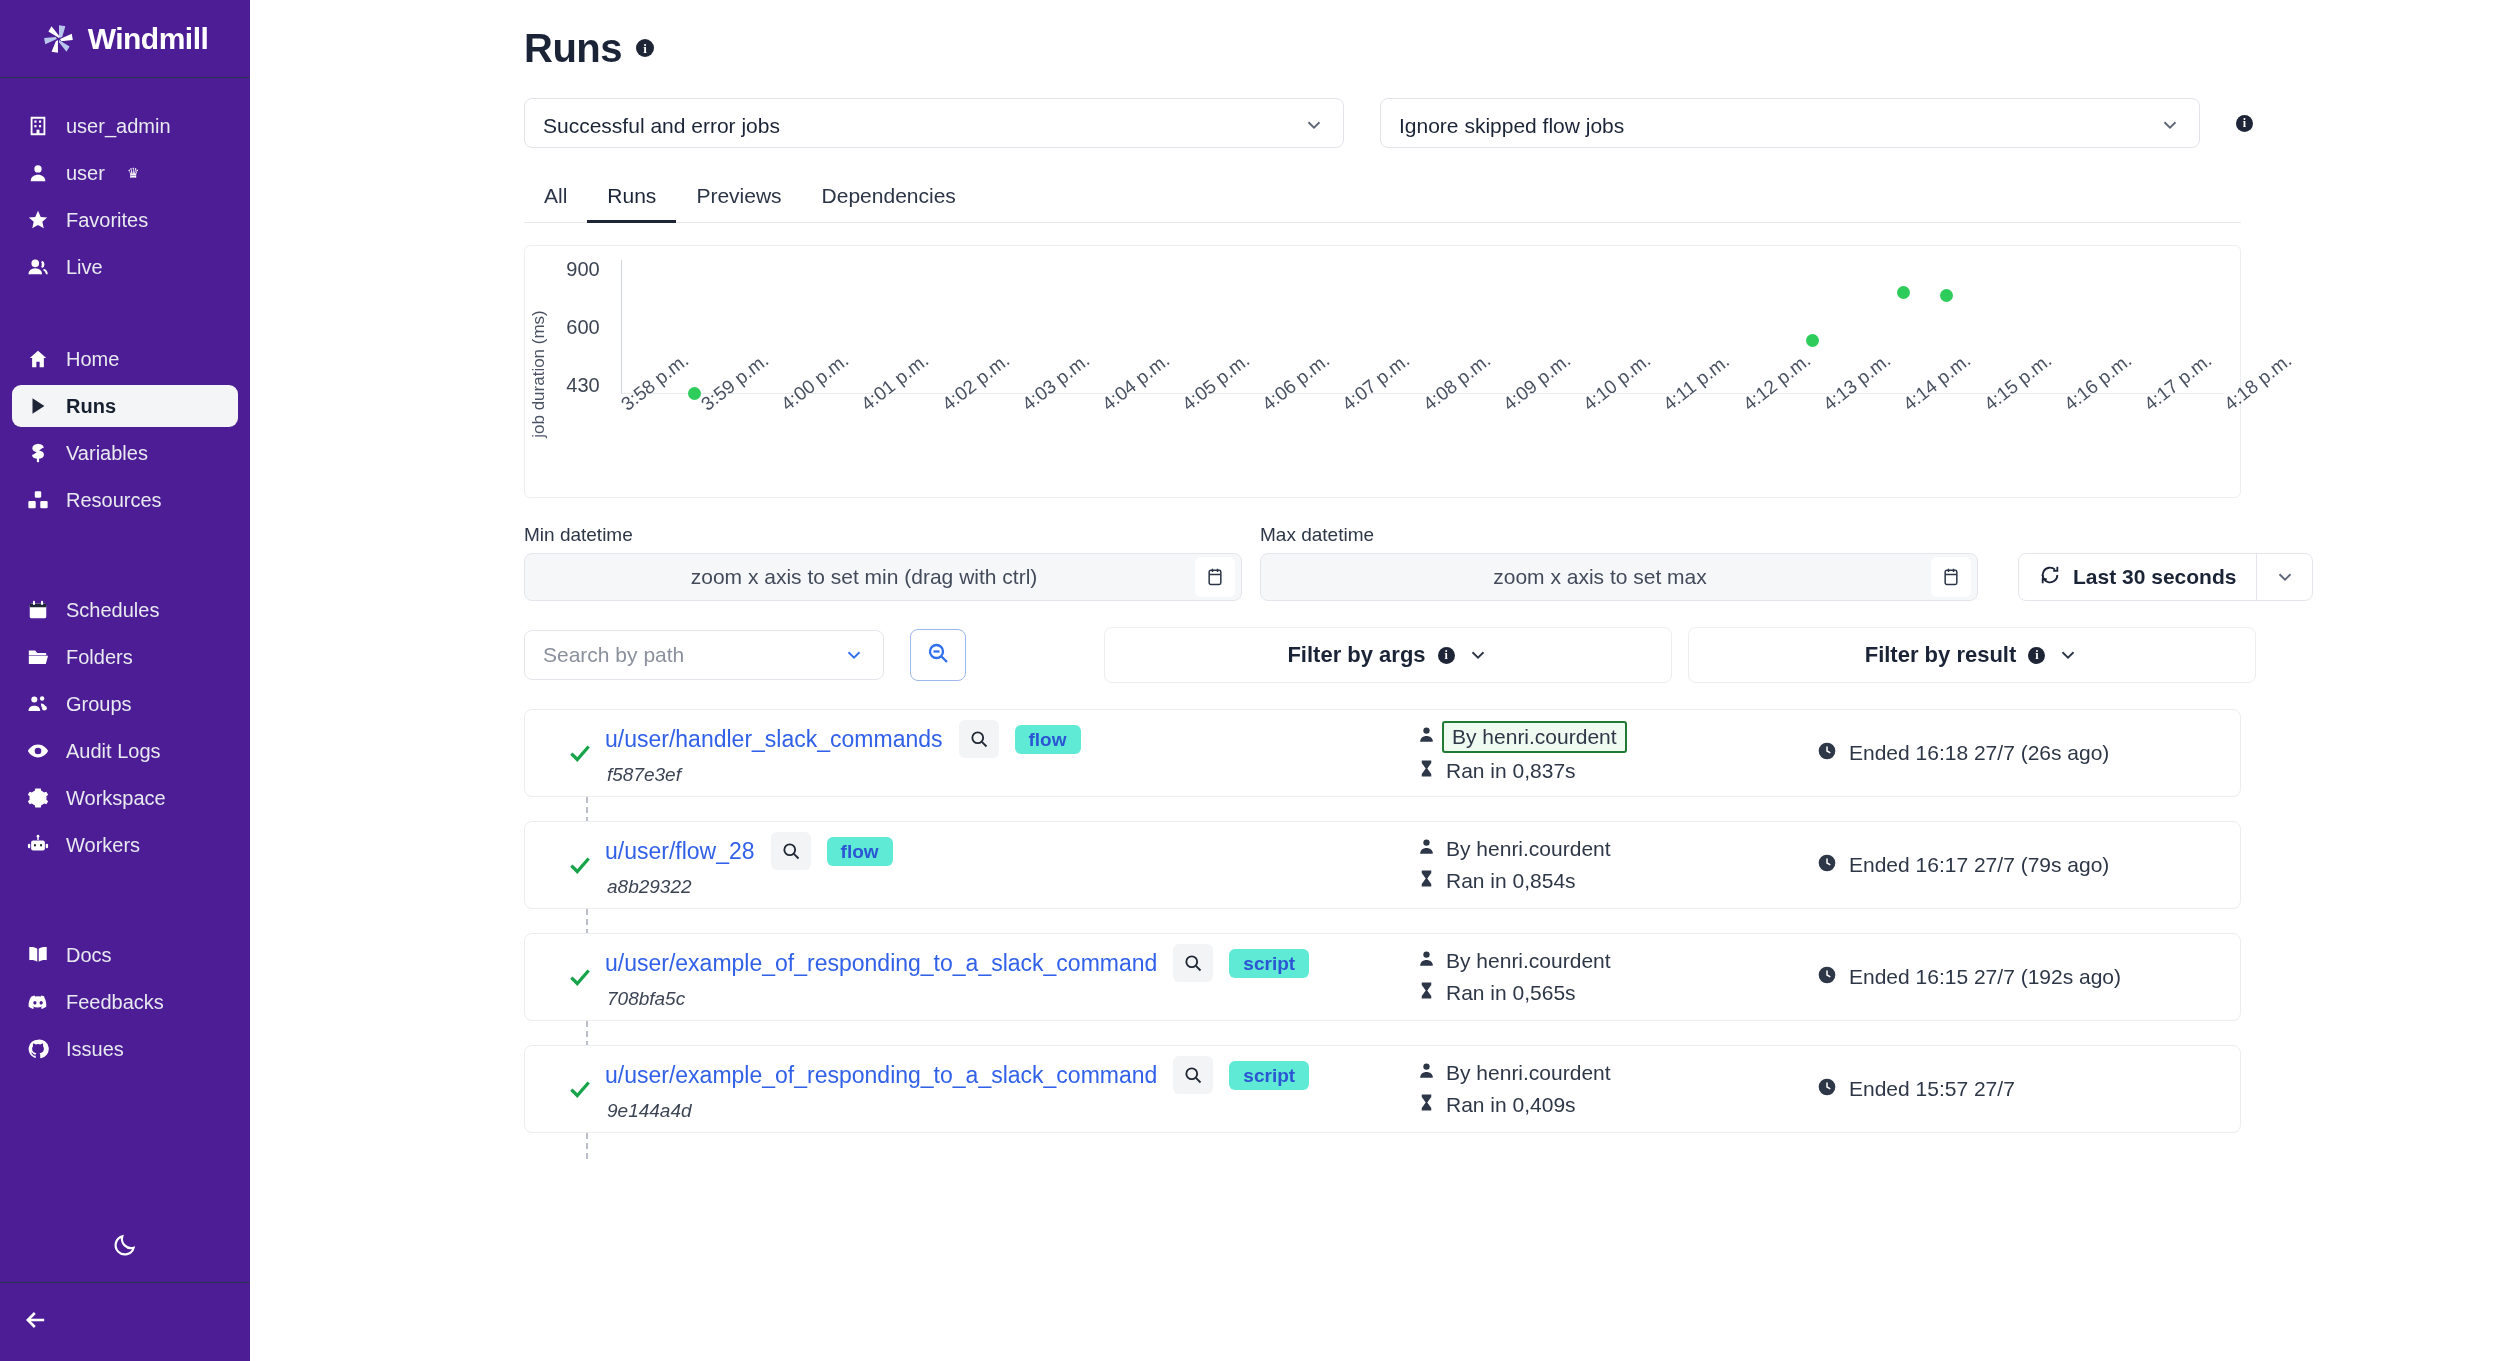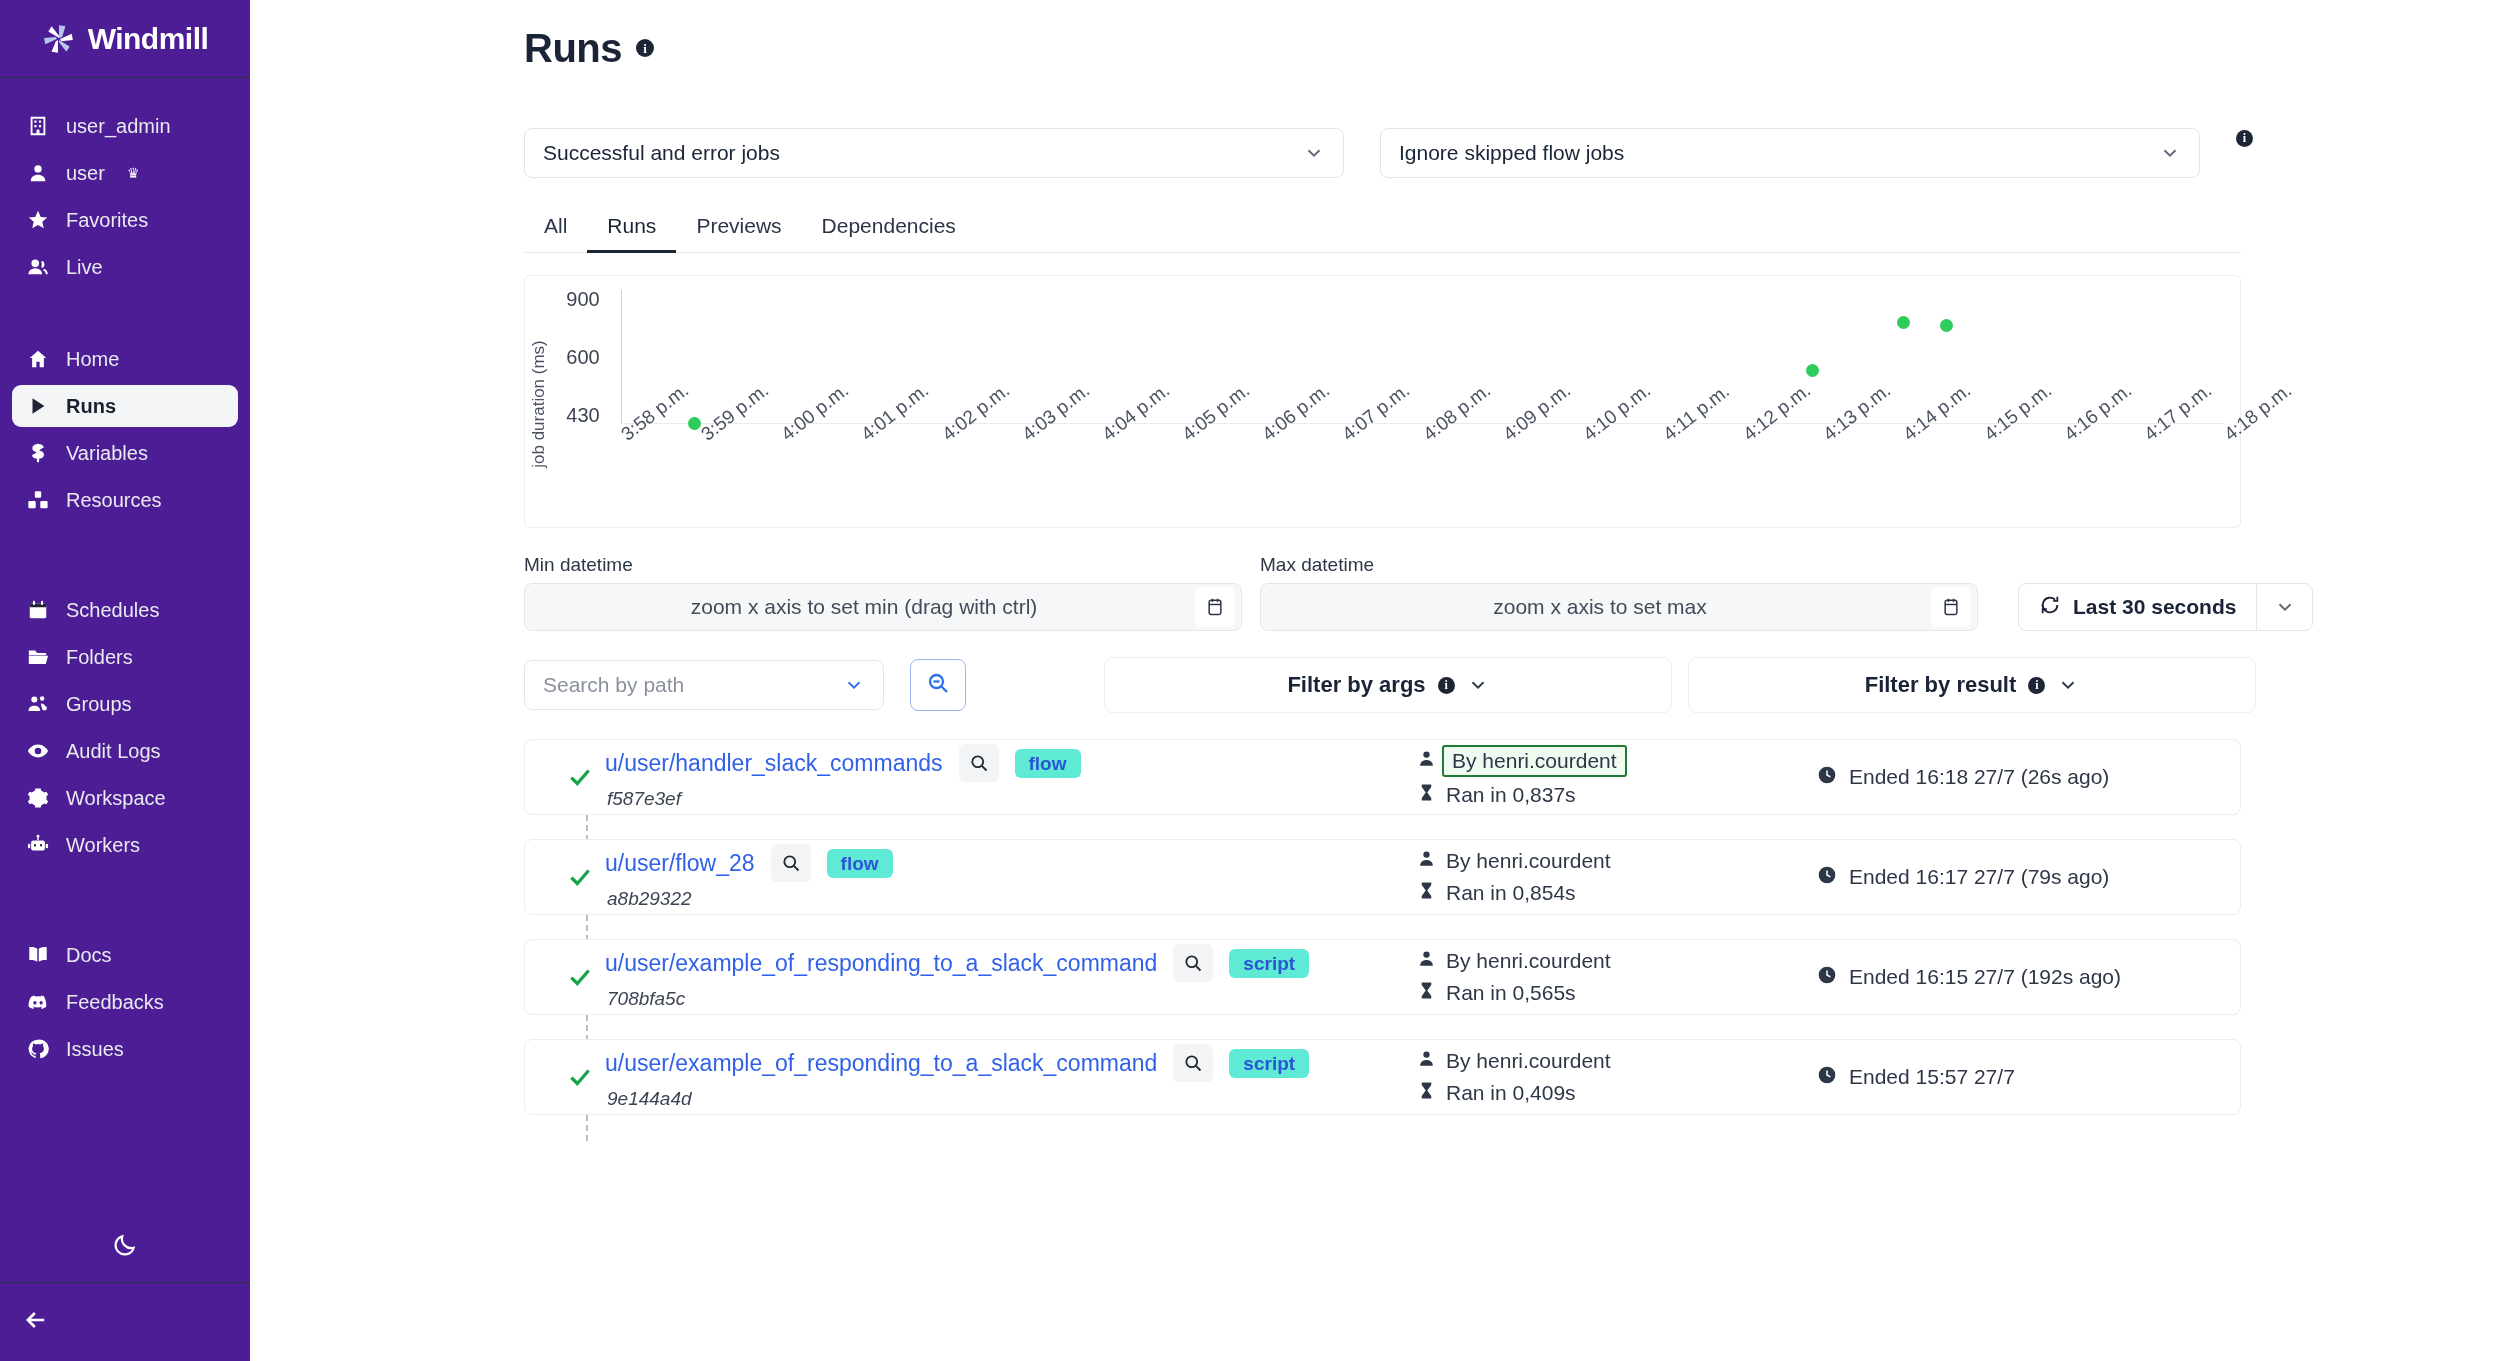--- a/index.html
+++ b/index.html
@@ -65,22 +65,22 @@
   .info-badge {
     width: 18px; height: 18px; border-radius: 50%; background: #1e2536;
     color: #ffffff; font-size: 13px; font-weight: bold; font-family: "Liberation Serif", serif;
     display: inline-flex; align-items: center; justify-content: center; line-height: 1;
   }
   .info-badge.sm { width: 17px; height: 17px; font-size: 12px; }
 
   #filters-row { display: flex; align-items: center; gap: 36px; margin-top: 24px; }
   .select-box {
     height: 50px; border: 1px solid #e2e4ea; border-radius: 8px; background: #ffffff;
-    display: flex; align-items: center; justify-content: space-between;
-    padding: 4px 18px; font-size: 21px; color: #1b2437; cursor: pointer; margin-top: 30px;
+    display: flex; align-items: flex-start; justify-content: space-between;
+    padding: 15px 18px; font-size: 21px; color: #1b2437; cursor: pointer;
   }
   #select-status { width: 820px; }
   #select-skipped { width: 820px; }
   .chev { width: 22px; height: 22px; flex: 0 0 22px; }
   .chev svg { width: 22px; height: 22px; fill:none; stroke:#5c6678; stroke-width: 2; }
 
   #tabs { display: flex; align-items: flex-end; gap: 0; margin-top: 26px;
           border-bottom: 1px solid #e8eaee; width: 1717px; }
   .tab { font-size: 21px; color: #2c3547; padding: 10px 20px 12px 20px; cursor: pointer;
          border-bottom: 3px solid transparent; margin-bottom: -1px; }
@@ -162,21 +162,21 @@
   }
   #filter-args { width: 568px; margin-left: 138px; }
   #filter-result { width: 568px; margin-left: 16px; }
   .filter-box .chev svg { stroke:#2c3547; }
 
   
   #runs-list { margin-top: 26px; width: 1717px; position: relative; }
   .run-item { position: relative; }
   .run-card {
     border: 1px solid #ededf0; border-radius: 8px; background: #ffffff;
-    height: 76px; display: flex; align-items: center; padding: 0 0 0 38px;
+    height: 88px; display: flex; align-items: center; padding: 0 0 0 38px;
     position: relative;
   }
   .run-connector {
     position: absolute; left: 62px; width: 0; height: 26px;
     border-left: 2px dashed #b9bec9;
   }
   .status-check { width: 34px; flex: 0 0 34px; display:flex; align-items:center; justify-content:center; }
   .status-check svg { width: 26px; height: 26px; fill:none; stroke:#17a34a; stroke-width:3; }
   .run-main { flex: 0 0 820px; display:flex; flex-direction: column; gap: 6px; padding-left: 8px;}
   .run-line1 { display: flex; align-items: center; gap: 16px; }

